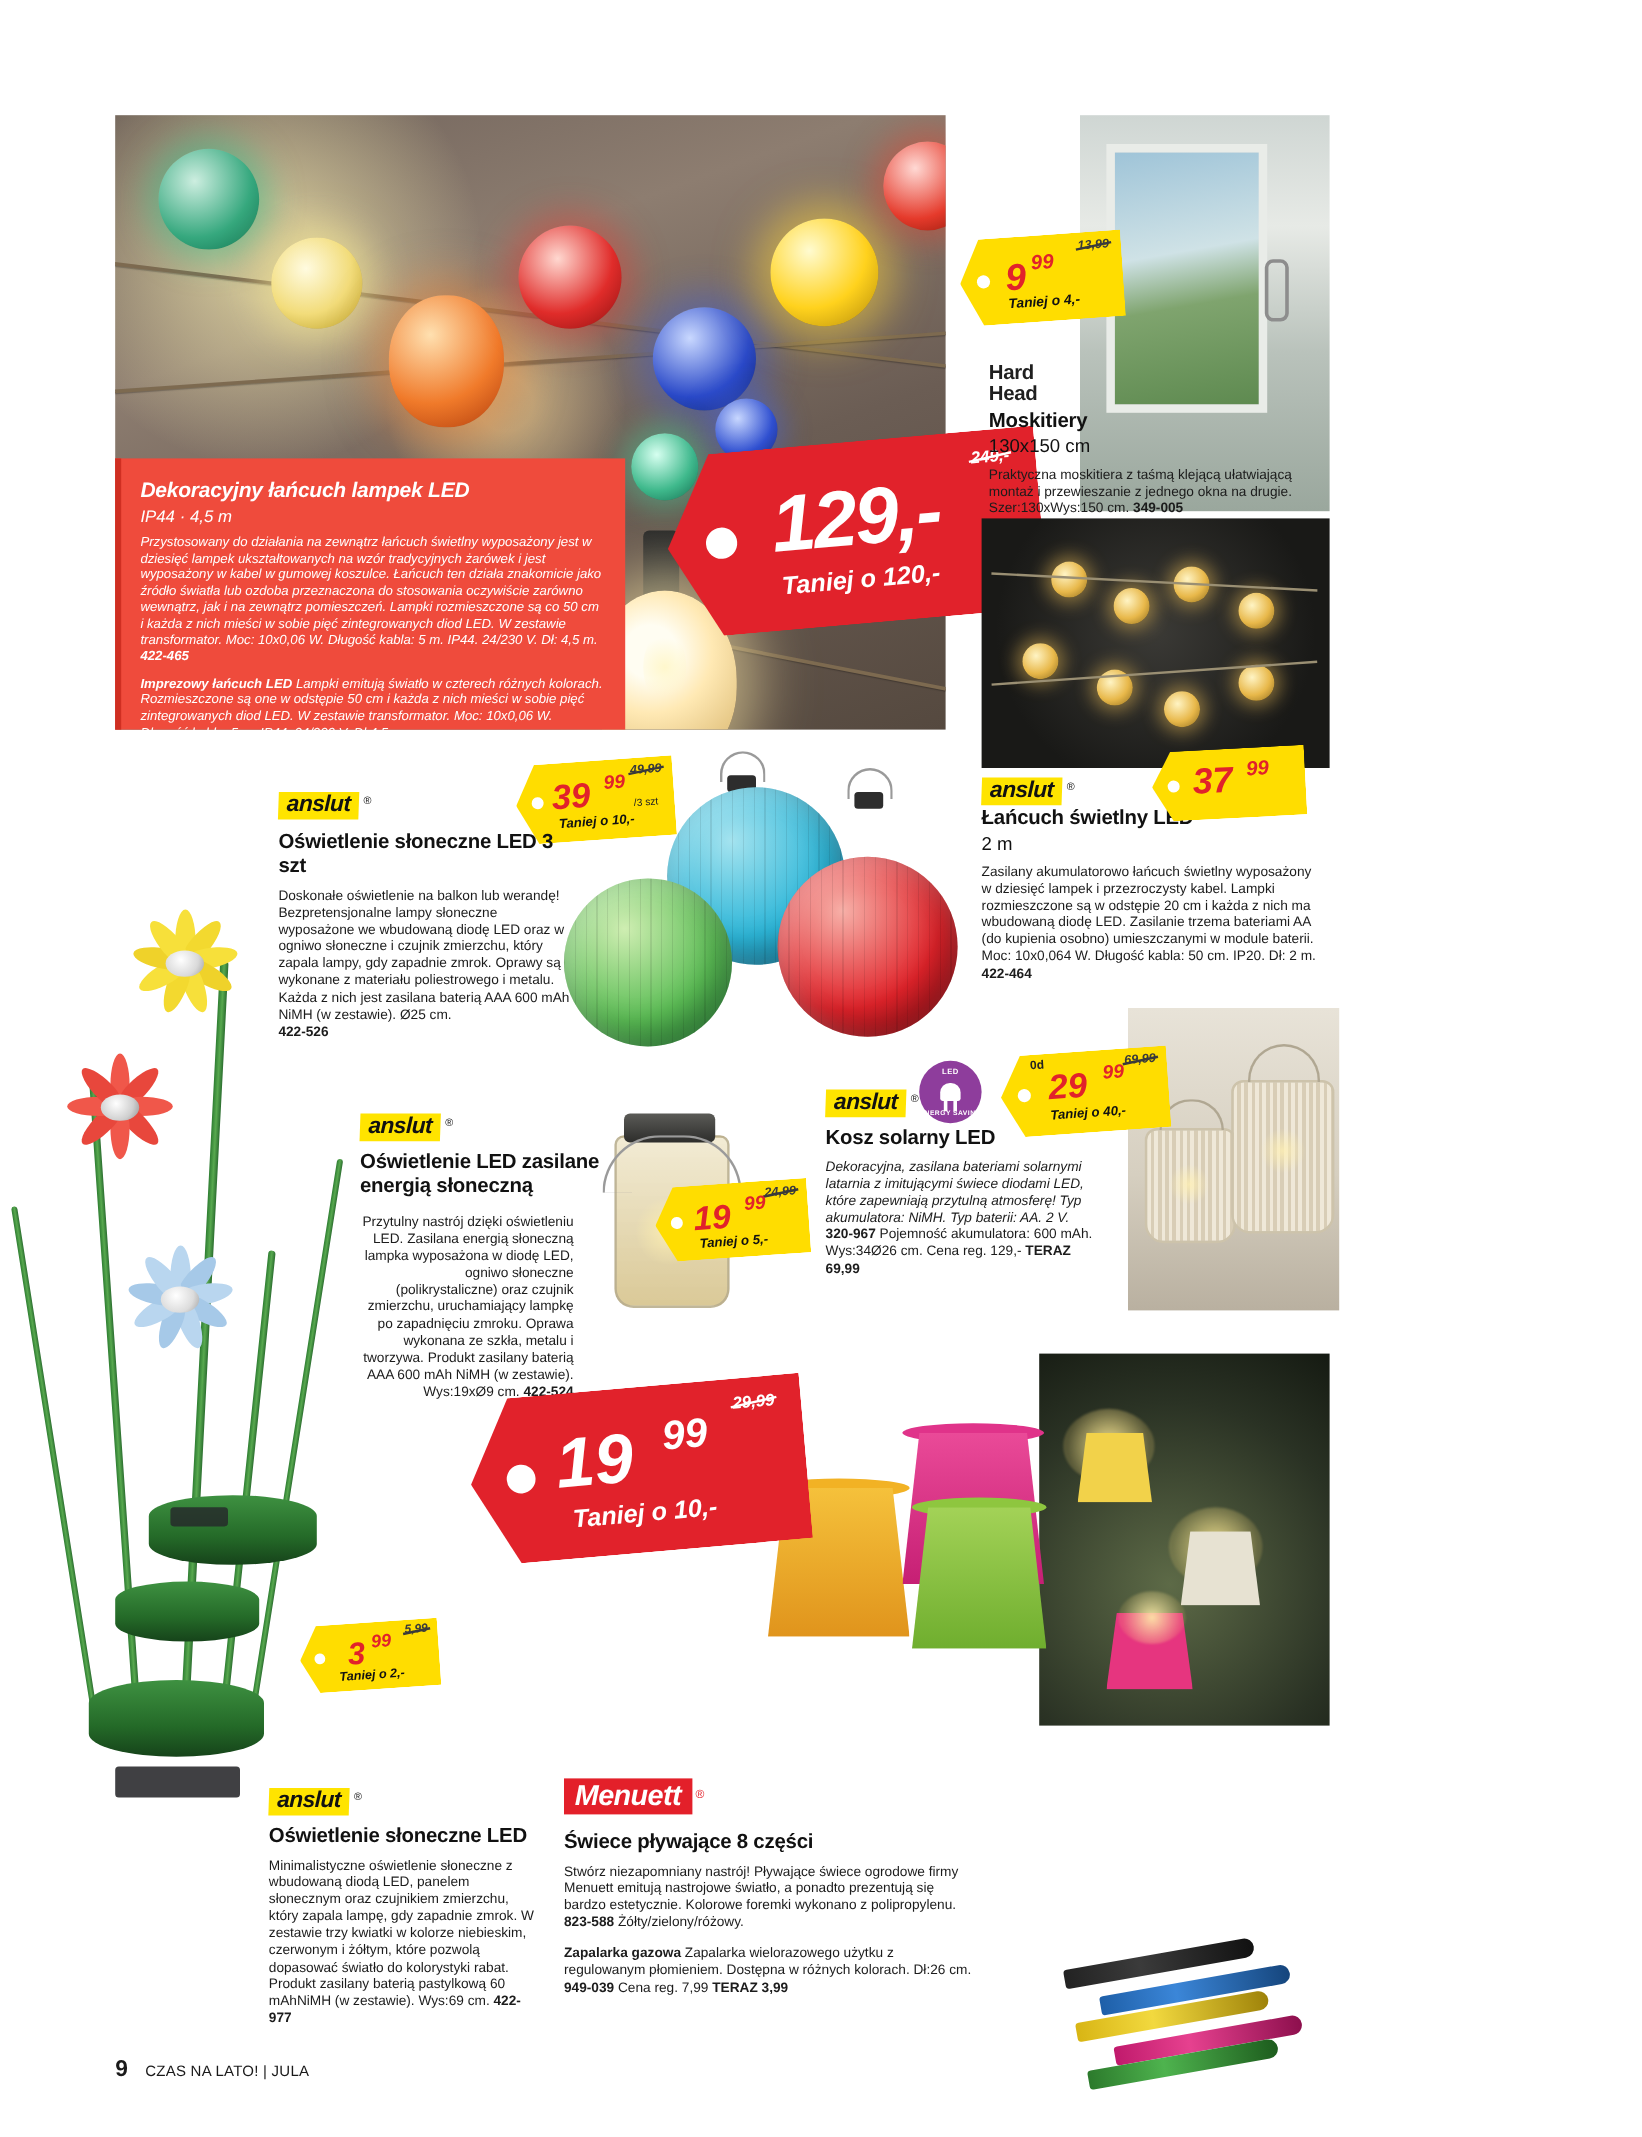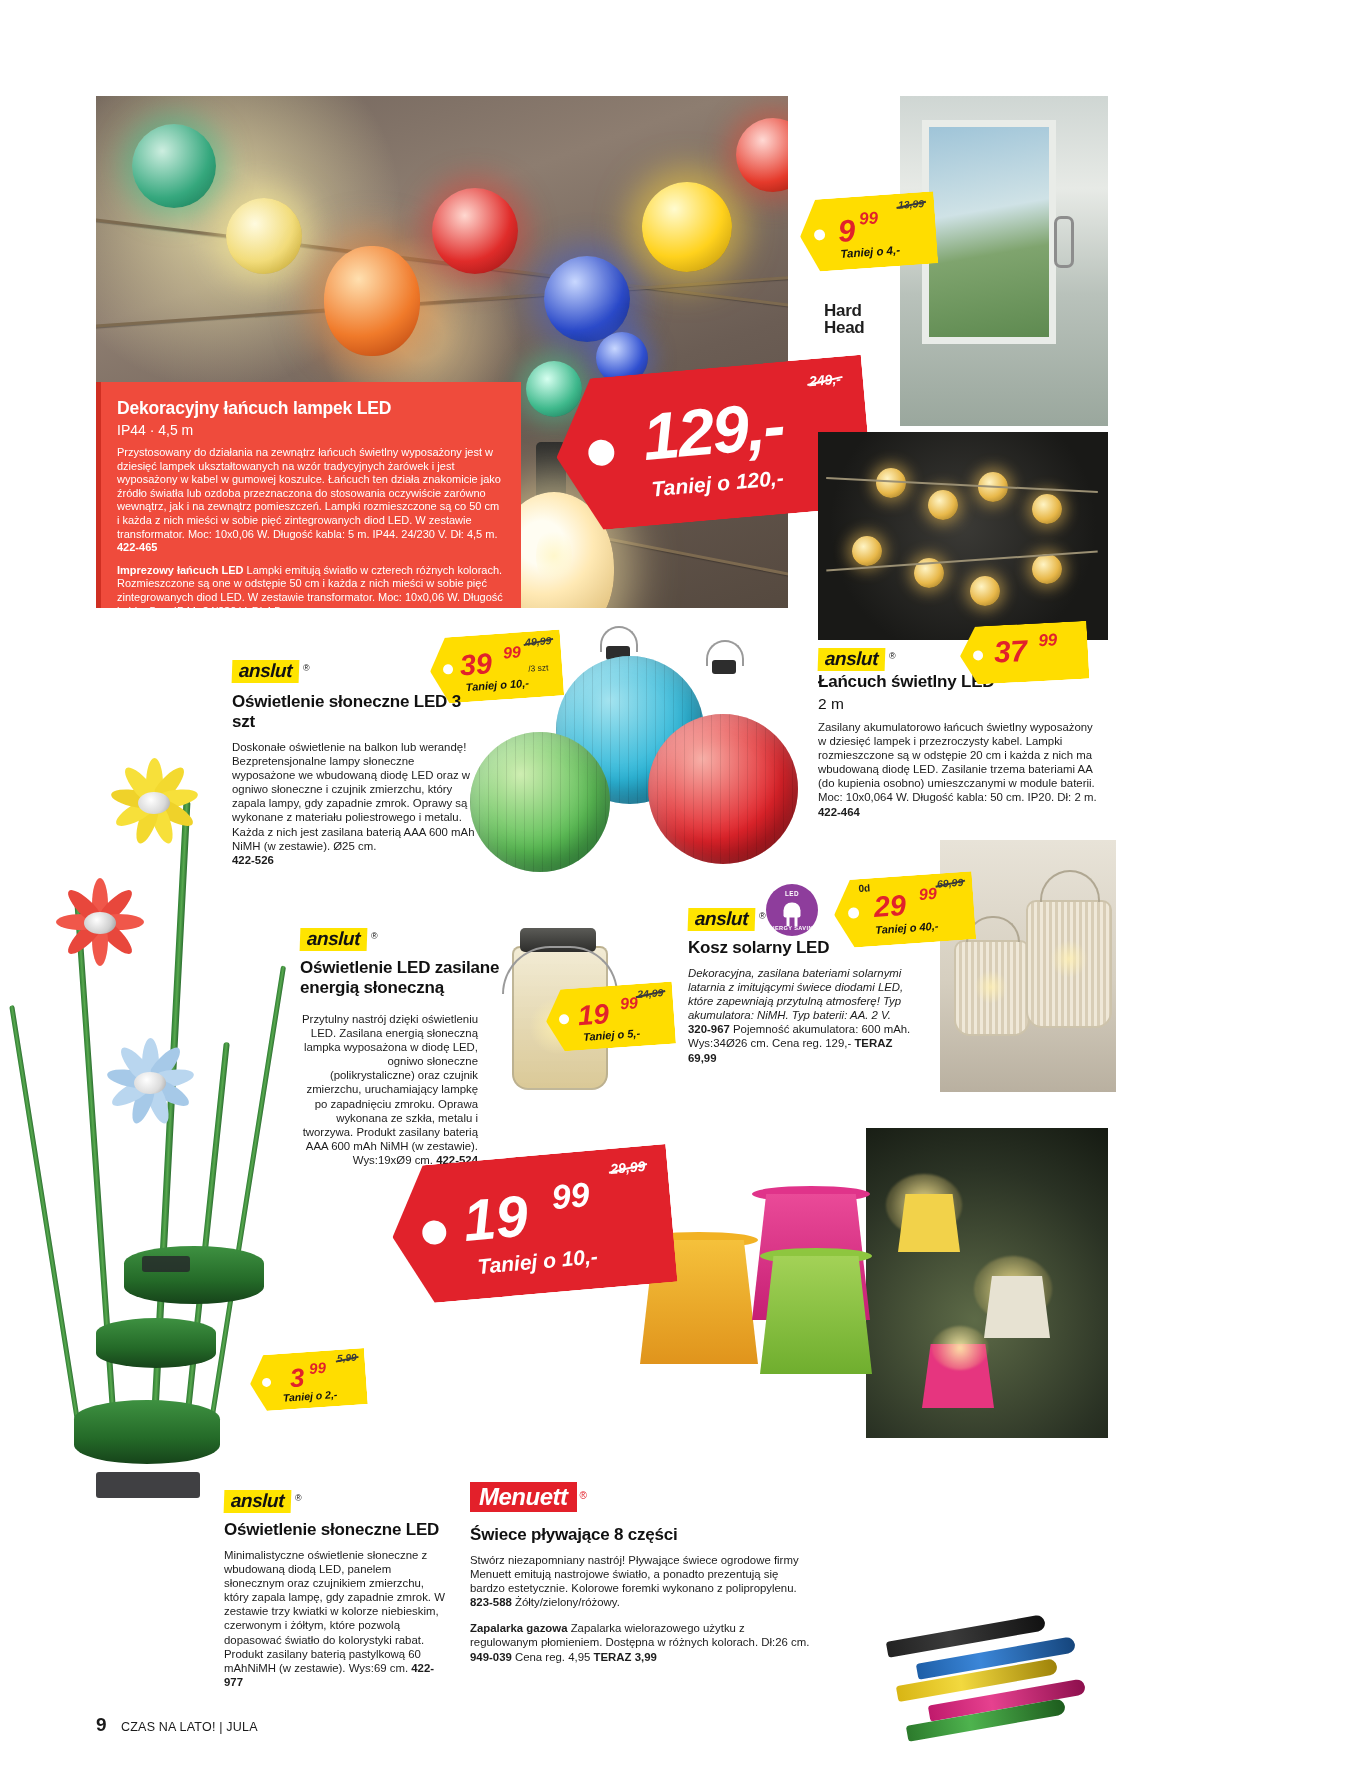--- a/index.html
+++ b/index.html
@@ -95,21 +95,21 @@
   .cup{position:absolute;
     clip-path:polygon(12% 0,88% 0,100% 100%,0% 100%);
     background:repeating-linear-gradient(90deg,rgba(255,255,255,.22) 0 4px,rgba(0,0,0,0) 4px 11px);}
   .cuptop{position:absolute;height:16px;border-radius:50%;}
 
   
   .lighter{position:absolute;height:16px;border-radius:3px 8px 8px 3px;}
 
   
   #red-block{left:96px;top:382px;width:420px;height:226px;background:#ef4b3c;
-    border-left:5px solid #cf2f22;}
+    border-left:5px solid #cf2f22;font-style:italic;}
   #red-block .ttl{color:#fff;font-size:17.5px;}
   #red-block .sub{color:#fff;font-size:14px;}
   #red-block .body{color:#fff;font-size:11px;line-height:13.6px;}
 
   
   .tag{position:absolute;}
   .tag .shape{position:absolute;left:0;top:0;right:0;bottom:0;}
   .tag .hole{position:absolute;border-radius:50%;}
   .tagtxt{position:absolute;text-align:center;width:100%;}
 
@@ -205,20 +205,27 @@
     <div class="old" style="right:10px;top:5px;font-size:10.5px;">13,99</div>
     <div class="abs price-red" style="left:38px;top:18px;font-size:31px;">9</div>
     <div class="abs price-red" style="left:60px;top:14px;font-size:17px;">99</div>
     <div class="tagtxt taniej" style="top:50px;left:9px;width:88%;font-size:11.5px;color:#111;">Taniej o 4,-</div>
   </div>
 
   <div class="abs" style="left:824px;top:302px;width:92px;">
     <div class="hardhead">Hard</div>
     <div class="hardhead">Head</div>
   </div>
+  <div class="abs" style="left:824px;top:341px;width:215px;">
+    <div class="ttl">Moskitiery</div>
+    <div class="sub">130x150 cm</div>
+    <div class="body" style="margin-top:7px;width:272px;">
+      <span>Praktyczna moskitiera z taśmą klejącą ułatwiającą montaż i przewieszanie z jednego okna na drugie. Szer:130xWys:150 cm. </span><b>349-005</b>
+    </div>
+  </div>
 
   <div class="photo" id="led-photo">
     <div class="gb" style="left:58px;top:36px;"></div>
     <div class="gb" style="left:110px;top:58px;"></div>
     <div class="gb" style="left:160px;top:40px;"></div>
     <div class="gb" style="left:214px;top:62px;"></div>
     <div class="gb" style="left:34px;top:104px;"></div>
     <div class="gb" style="left:96px;top:126px;"></div>
     <div class="gb" style="left:152px;top:144px;"></div>
     <div class="gb" style="left:214px;top:122px;"></div>
@@ -440,21 +447,21 @@
 
   <div class="abs" style="left:470px;top:1482px;">
     <span class="menuett">Menuett</span><span class="regd">®</span>
   </div>
   <div class="abs" style="left:470px;top:1525px;width:350px;">
     <div class="ttl">Świece pływające 8 części</div>
     <div class="body" style="margin-top:8px;width:340px;">
       <span>Stwórz niezapomniany nastrój! Pływające świece ogrodowe firmy Menuett emitują nastrojowe światło, a ponadto prezentują się bardzo estetycznie. Kolorowe foremki wykonano z polipropylenu. </span><b>823-588</b><span> Żółty/zielony/różowy.</span>
     </div>
     <div class="body" style="margin-top:12px;width:340px;">
-      <b>Zapalarka gazowa</b><span> Zapalarka wielorazowego użytku z regulowanym płomieniem. Dostępna w różnych kolorach. Dł:26 cm. </span><b>949-039</b><span> Cena reg. 4,95 </span><b>TERAZ 3,99</b>
+      <b>Zapalarka gazowa</b><span> Zapalarka wielorazowego użytku z regulowanym płomieniem. Dostępna w różnych kolorach. Dł:26 cm. </span><b>949-039</b><span> Cena reg. 7,99 </span><b>TERAZ 3,99</b>
     </div>
   </div>
 
   <div>
     <div class="lighter" style="left:886px;top:1628px;width:160px;background:linear-gradient(90deg,#222,#3b3b3b 40%,#111);transform:rotate(-10deg);"></div>
     <div class="lighter" style="left:916px;top:1650px;width:160px;background:linear-gradient(90deg,#1e5fa8,#3b86d8 40%,#15457c);transform:rotate(-10deg);"></div>
     <div class="lighter" style="left:896px;top:1672px;width:162px;background:linear-gradient(90deg,#d8b514,#f2d93f 40%,#9e8209);transform:rotate(-10deg);"></div>
     <div class="lighter" style="left:928px;top:1692px;width:158px;background:linear-gradient(90deg,#c01a6c,#e6418f 40%,#8d0f4d);transform:rotate(-10deg);"></div>
     <div class="lighter" style="left:906px;top:1712px;width:160px;background:linear-gradient(90deg,#2c7a2c,#4eb34e 40%,#1d5c1d);transform:rotate(-10deg);"></div>
   </div>

